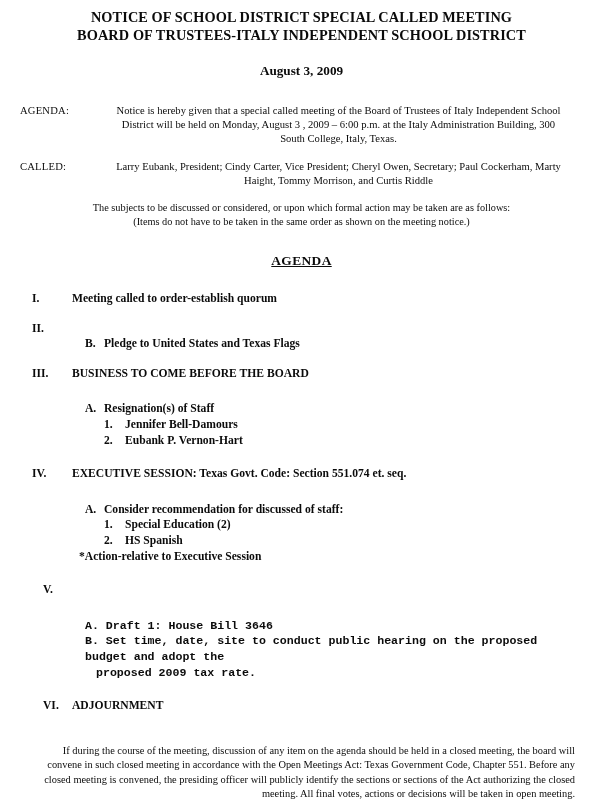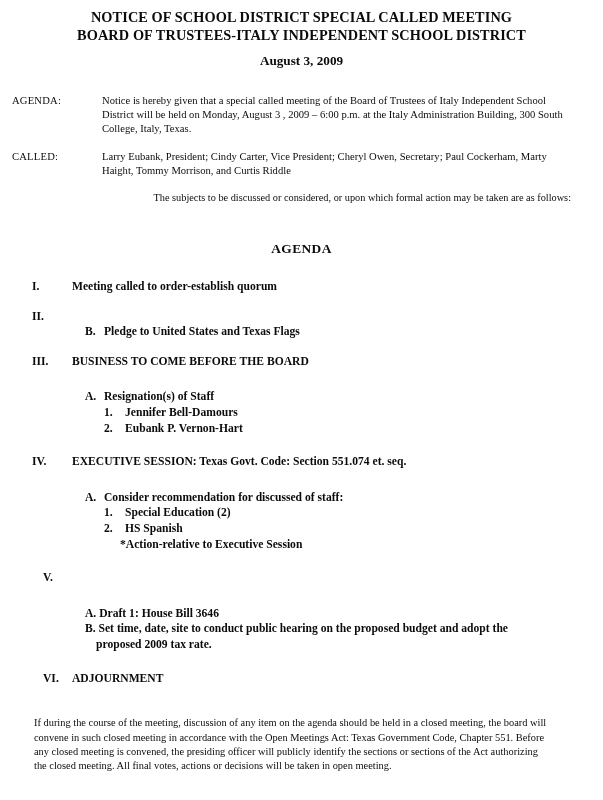--- a/index.html
+++ b/index.html
@@ -32,67 +32,68 @@
   .doc-header .line2 {
     font-weight: bold;
     font-size: 14.3px;
     line-height: 18px;
     letter-spacing: 0.1px;
   }
   .doc-header .line3 {
     font-weight: bold;
     font-size: 13.2px;
     line-height: 19px;
-    margin-top: 7px;
+    margin-top: 17px;
   }
 
   
   .field-block {
     margin-top: 24px;
-    padding-left: 12px;
+    padding-left: 20px;
     padding-right: 36px;
   }
   .field-row {
     display: flex;
     align-items: flex-start;
     margin-bottom: 13px;
   }
   .field-label {
     width: 90px;
     flex: 0 0 90px;
     font-size: 10.6px;
     line-height: 14.2px;
     letter-spacing: 0.2px;
   }
   .field-value {
     flex: 1 1 auto;
     font-size: 10.6px;
     line-height: 14.2px;
-    text-align: left;
+    text-align: center;
   }
 
   
   .subjects {
     margin-top: 11px;
-    text-align: right;
+    text-align: center;
     font-size: 10.3px;
     line-height: 14px;
-    padding: 0 32px;
+    padding: 0 40px;
   }
   .subjects .sub2 {
     display: block;
   }
 
   
   .agenda-title {
     text-align: center;
     font-weight: bold;
     font-size: 13.4px;
-    margin-top: 36px;
+    margin-top: 24px;
     letter-spacing: 0.4px;
+    text-decoration: underline;
   }
 
   
   .agenda-body {
     margin-top: 22px;
     font-weight: bold;
     font-size: 11.6px;
   }
   .item {
     display: flex;
@@ -121,44 +122,45 @@
 
   .sub-num {
     padding-left: 104px;
     display: flex;
     align-items: flex-start;
   }
   .sub-num .num { flex: 0 0 auto; width: 21px; }
   .sub-num .ntext { flex: 1 1 auto; }
 
   .note-star {
-    padding-left: 120px;
+    padding-left: 79px;
   }
 
   .v-sub {
     padding-left: 85px;
     padding-right: 26px;
+    font-family: Liberation Mono, monospace;
   }
   .v-sub .hang {
     padding-left: 11px;
     display: block;
   }
   .gap-m { height: 14px; }
   .gap-l { height: 18px; }
   .gap-xl { height: 20px; }
   .lh { line-height: 15.6px; }
 
   
   .legal {
     margin-top: 30px;
     padding-left: 34px;
-    padding-right: 50px;
+    padding-right: 28px;
     font-size: 10.4px;
     line-height: 14.4px;
-    text-align: left;
+    text-align: right;
   }
 </style>
 </head>
 <body>
 
 <div class="page">
 
   <div class="doc-header">
     <div class="line1">NOTICE OF SCHOOL DISTRICT SPECIAL CALLED MEETING</div>
     <div class="line2">BOARD OF TRUSTEES-ITALY INDEPENDENT SCHOOL DISTRICT</div>
@@ -171,20 +173,21 @@
       <div class="field-value">Notice is hereby given that a special called meeting of the Board of Trustees of Italy Independent School District will be held on Monday, August 3 , 2009 – 6:00 p.m. at the Italy Administration Building, 300 South College, Italy, Texas.</div>
     </div>
     <div class="field-row">
       <div class="field-label">CALLED:</div>
       <div class="field-value">Larry Eubank, President; Cindy Carter, Vice President; Cheryl Owen, Secretary; Paul Cockerham, Marty Haight, Tommy Morrison, and Curtis Riddle</div>
     </div>
   </div>
 
   <div class="subjects">
     <span>The subjects to be discussed or considered, or upon which formal action may be taken are as follows:</span>
+    <span class="sub2">(Items do not have to be taken in the same order as shown on the meeting notice.)</span>
   </div>
 
   <div class="agenda-title">AGENDA</div>
 
   <div class="agenda-body">
 
     <div class="item lvl-roman lh">
       <div class="numeral">I.</div>
       <div class="itext">Meeting called to order-establish quorum</div>
     </div>

